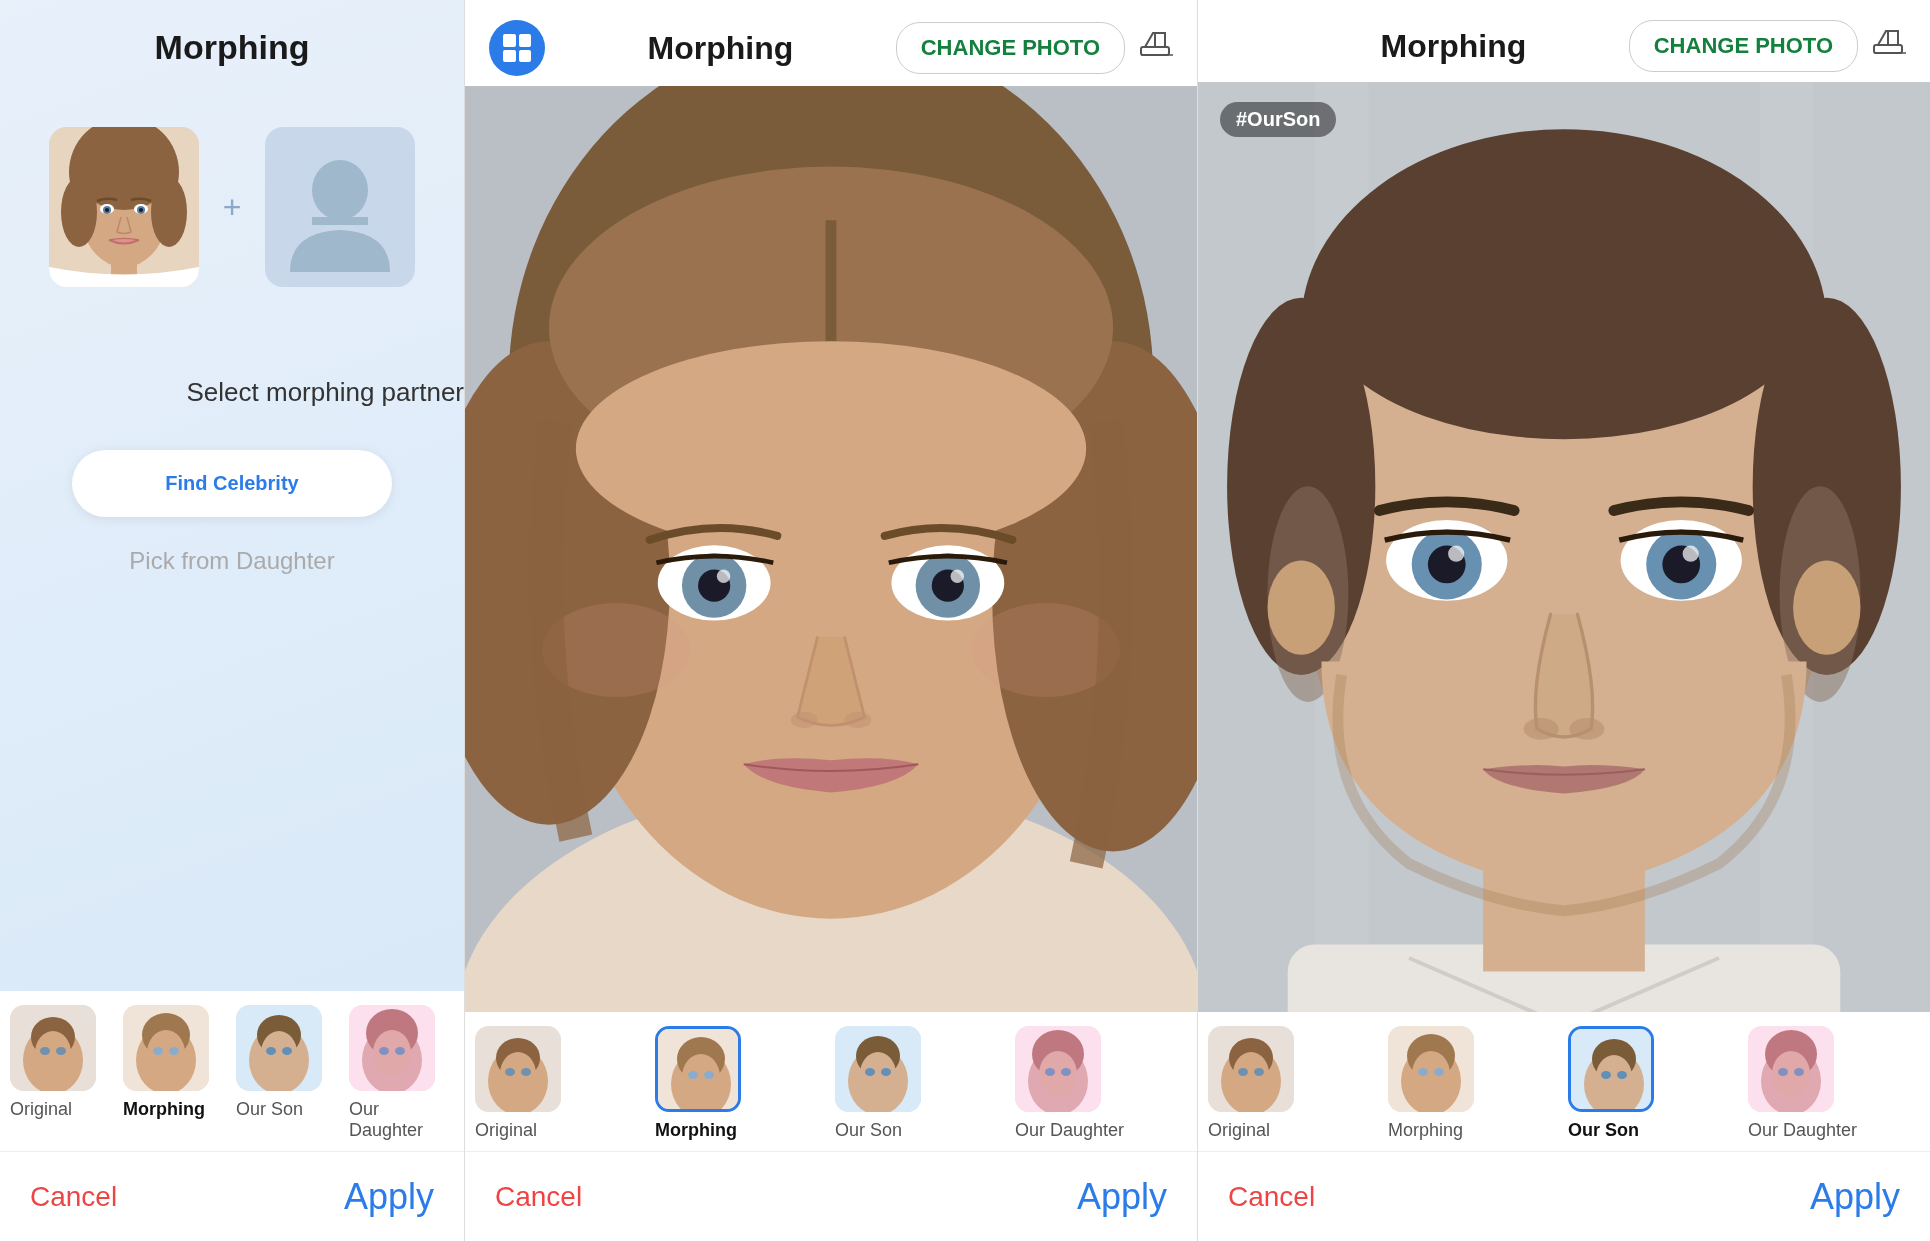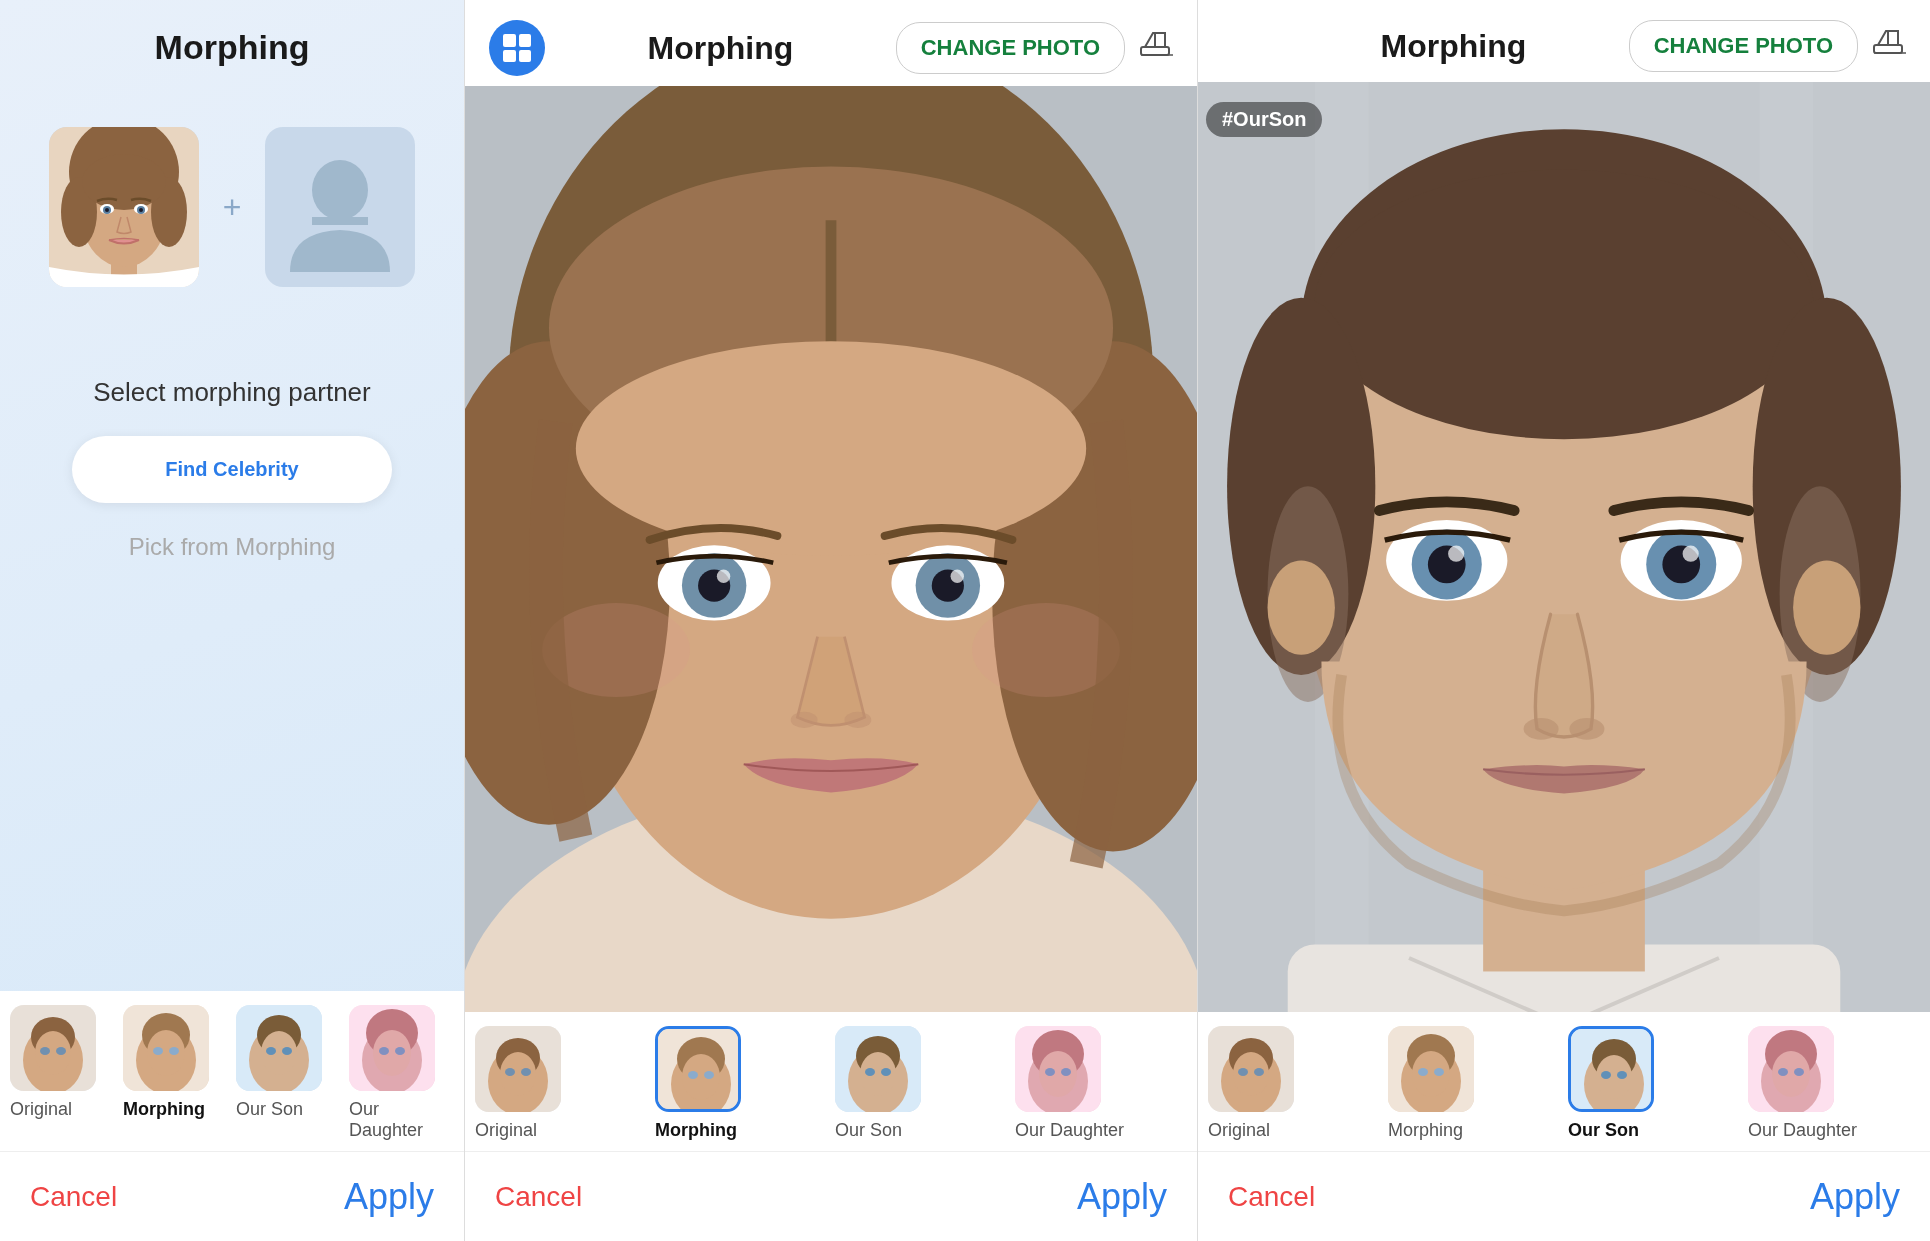--- a/index.html
+++ b/index.html
@@ -67,26 +67,26 @@
       justify-content: center;
     }
 
     .plus-sign {
       font-size: 32px;
       color: #8aa8c8;
       font-weight: 300;
     }
 
     .select-label {
-      text-align: center;
+      text-align: right;
       font-size: 26px;
       font-weight: 500;
       color: #333;
       margin-top: 60px;
-      margin-bottom: 28px;
+      margin-bottom: 42px;
     }
 
     .find-celebrity-btn {
       display: block;
       margin: 0 auto;
       width: 320px;
       padding: 22px 0;
       background: white;
       border-radius: 40px;
       text-align: center;
@@ -249,21 +249,21 @@
       color: #555;
       cursor: pointer;
       border: none;
       box-shadow: 0 2px 8px rgba(0,0,0,0.15);
     }
 
     
     .ourson-tag {
       position: absolute;
       top: 20px;
-      left: 8px;
+      left: 22px;
       background: rgba(0,0,0,0.45);
       color: white;
       font-size: 20px;
       font-weight: 600;
       padding: 6px 16px;
       border-radius: 20px;
       z-index: 5;
     }
 
     
@@ -406,21 +406,21 @@
         <rect x="32" y="75" width="56" height="8" fill="#a0b8cc"></rect>
         <path d="M10,130 Q10,90 60,88 Q110,90 110,130 Z" fill="#a0b8cc"></path>
       </svg>
     </div>
   </div>
 
   <div class="select-label">Select morphing partner</div>
 
   <button class="find-celebrity-btn">Find Celebrity</button>
 
-  <div class="pick-gallery">Pick from Morphing</div>
+  <div class="pick-gallery">Pick from Daughter</div>
 
   <div class="tabs-area-1">
     <div class="tab-unit">
       <div class="tab-unit-img bg-original">
         <svg width="86" height="86" viewBox="0 0 86 86" xmlns="http://www.w3.org/2000/svg">
           <rect width="86" height="86" fill="#e8e0d8"></rect>
           <ellipse cx="43" cy="55" rx="30" ry="34" fill="#d4a882"></ellipse>
           <ellipse cx="43" cy="32" rx="22" ry="20" fill="#8B6340"></ellipse>
           <ellipse cx="43" cy="48" rx="18" ry="22" fill="#d4a882"></ellipse>
           <ellipse cx="35" cy="46" rx="5" ry="4" fill="#7090b0"></ellipse>

